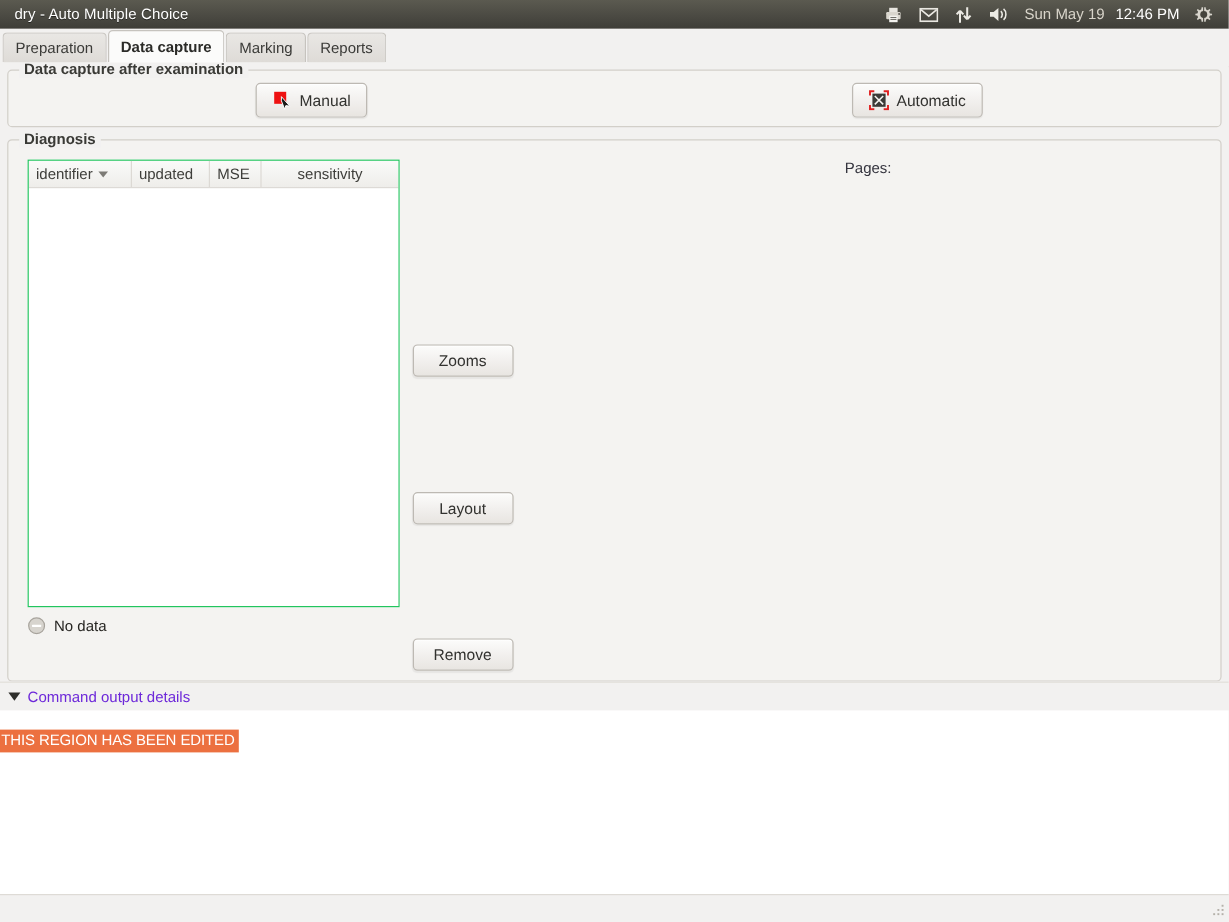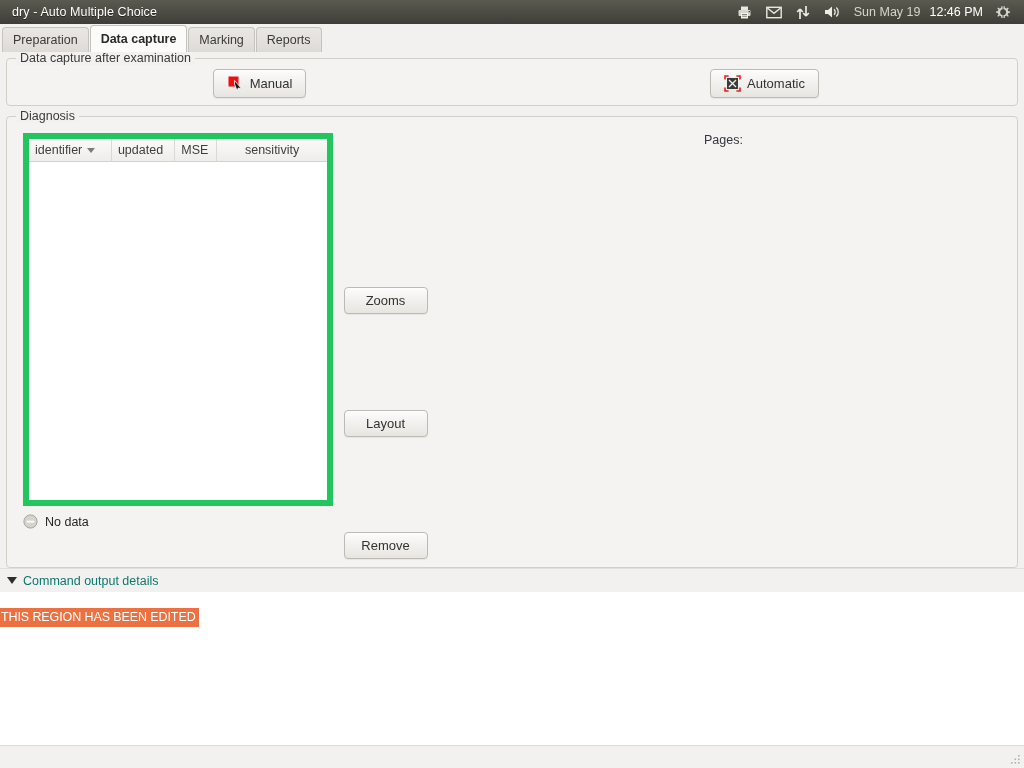--- a/index.html
+++ b/index.html
@@ -74,21 +74,21 @@
   .frame {
     position: relative;
     border: 1px solid #d2cfc9;
     border-radius: 4px;
     background: #f4f3f1;
   }
   .frame-title {
     position: absolute; top: -8px; left: 9px;
     background: #f2f1f0;
     padding: 0 4px;
-    font-size: 12.5px; font-weight: normal; color: #3a3a36;
+    font-size: 12.5px; font-weight: bold; color: #3a3a36;
     white-space: nowrap;
   }
 
   
   #capture-frame { height: 48px; margin-bottom: 10px; }
   .capture-row {
     height: 100%; display: flex; align-items: center; padding-top: 2px;
   }
   .capture-slot { flex: 1; display: flex; justify-content: center; align-items: center; }
 
@@ -105,21 +105,21 @@
   }
   .btn-icon { width: 17px; height: 17px; display: block; flex: none; }
 
   
   #diagnosis-frame { height: 452px; }
   .diag-body { position: relative; height: 100%; padding: 10px 8px 8px 8px; display: flex; }
 
   .list-col { width: 318px; display: flex; flex-direction: column; padding-left: 8px; padding-top: 6px; }
   .table-wrap {
     background: #ffffff;
-    border: 6px solid #22c55e;
+    border: 1px solid #22c55e;
     height: 373px;
     display: flex; flex-direction: column;
     overflow: hidden;
   }
   .thead { display: flex; height: 23px; background: linear-gradient(to bottom, #fafaf9 0%, #eeedea 100%); border-bottom: 1px solid #d5d2cd; }
   .th {
     display: flex; align-items: center;
     font-size: 12.5px; color: #3e3e3a;
     padding: 0 6px;
     border-right: 1px solid #dcd9d4;
@@ -156,21 +156,21 @@
     padding-left: 4px;
     background: #f2f1f0;
     border-top: 1px solid #e2dfda;
   }
   .disclosure {
     width: 0; height: 0; flex: none;
     border-left: 5.5px solid transparent; border-right: 5.5px solid transparent;
     border-top: 7px solid #2e2e2b;
     margin-left: 3px;
   }
-  .cmd-label { font-size: 12.5px; color: #0f766e; }
+  .cmd-label { font-size: 12.5px; color: #6d28d9; }
 
   .cmd-output {
     position: absolute; left: 0; top: 592px; width: 1024px; height: 153px;
     background: #ffffff;
     overflow: hidden;
   }
   .edited-banner {
     position: absolute; left: -2px; top: 16px;
     background: #ec7040;
     color: #ffffff;

